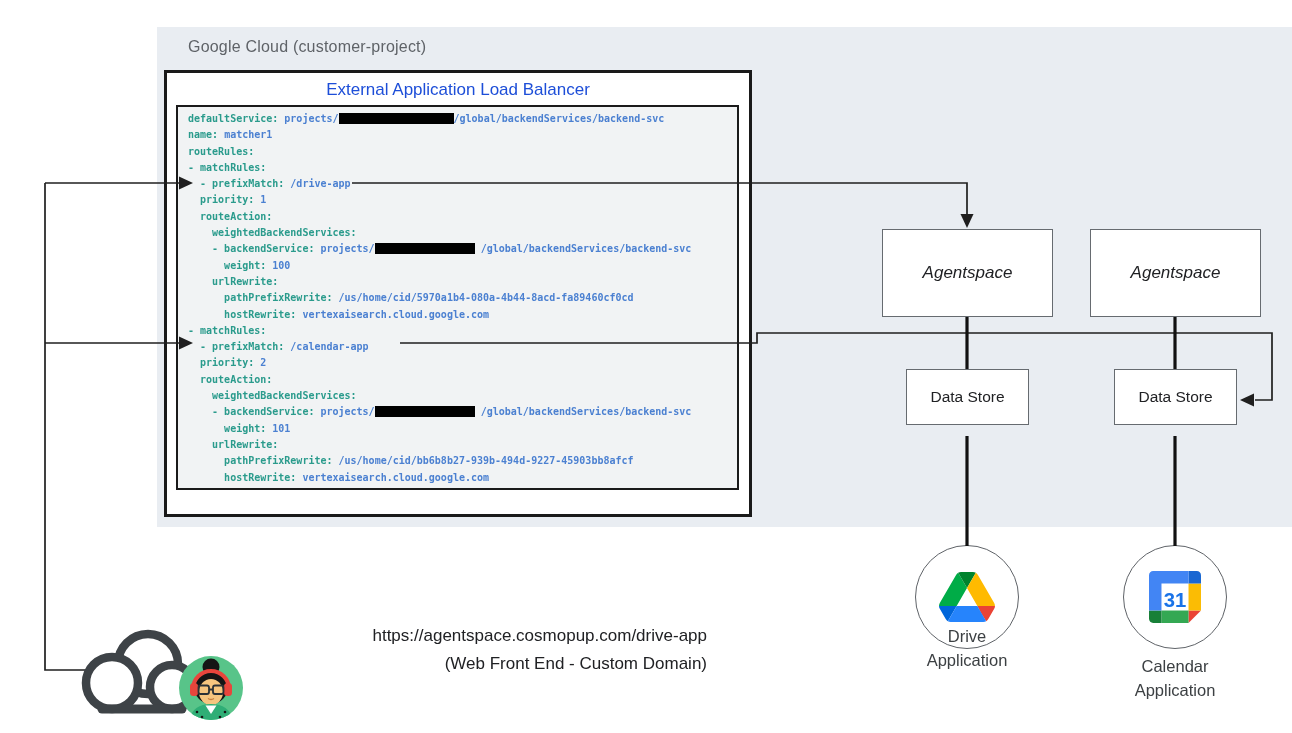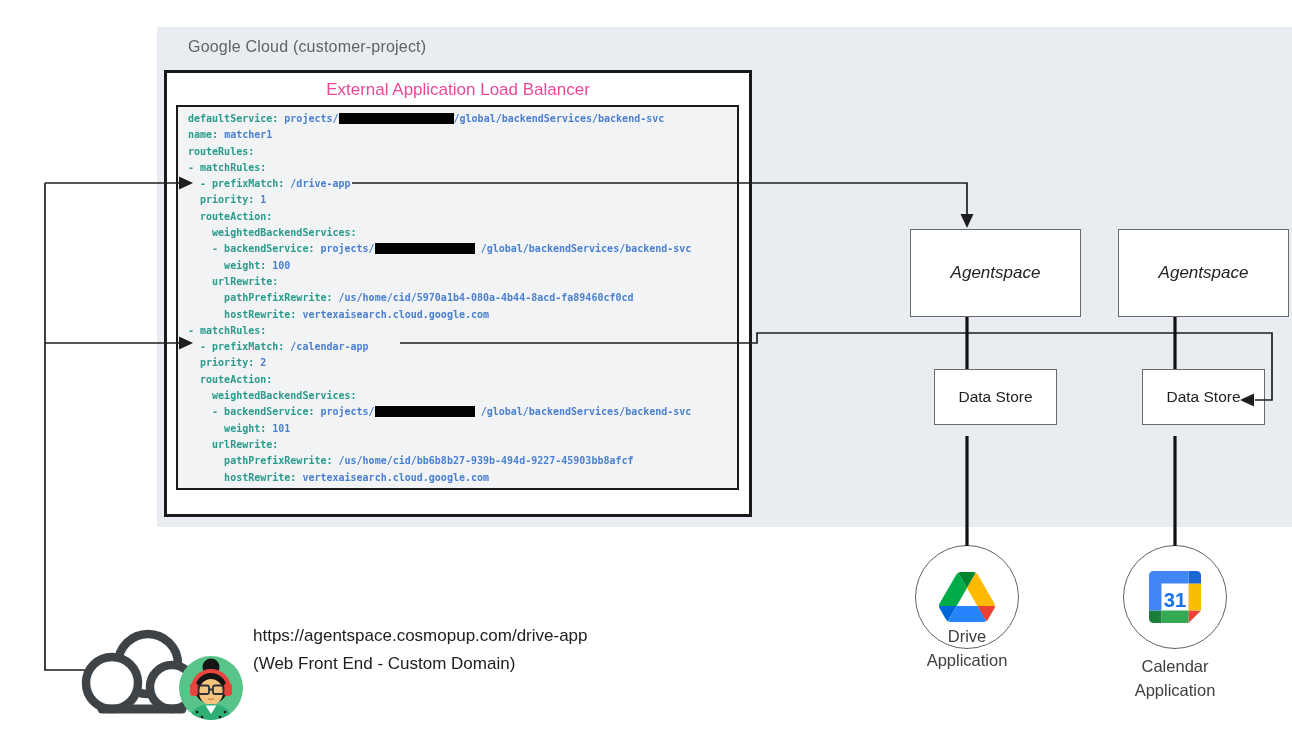--- a/index.html
+++ b/index.html
@@ -7,54 +7,54 @@
           font-family:"Liberation Sans",sans-serif;color:#202124;}
   .abs{position:absolute;}
 
   
   #gcp-panel{left:157px;top:27px;width:1135px;height:500px;background:#e9edf2;}
   #gcp-label{left:172px;top:38px;font-size:16px;color:#5f6368;letter-spacing:.2px;margin-left:16px;}
 
   
   #lb-box{left:164px;top:70px;width:588px;height:447px;background:#ffffff;
           border:3.5px solid #1a1a1a;box-sizing:border-box;}
-  #lb-title{width:100%;text-align:center;padding-top:7px;font-size:17px;color:#ec4899;}
+  #lb-title{width:100%;text-align:center;padding-top:7px;font-size:17px;color:#1d4ed8;}
 
   
   #code-box{left:176px;top:105px;width:563px;height:385px;background:#f1f3f4;
             border:2.5px solid #1a1a1a;box-sizing:border-box;
             font-family:"DejaVu Sans Mono","Liberation Mono",monospace;
             font-size:10px;line-height:16.3px;padding:4px 0 0 10px;overflow:hidden;font-weight:bold;}
   .code-line{white-space:pre;height:16.3px;}
   .ck{color:#2a9b8c;}
   .cv{color:#4b80d1;}
   .redact{display:inline-block;background:#000;height:11px;vertical-align:-2px;}
 
   
   .node-box{background:#ffffff;border:1.5px solid #666b70;box-sizing:border-box;
-            display:flex;align-items:center;justify-content:center;color:#202124;margin-left:28px;}
+            display:flex;align-items:center;justify-content:center;color:#202124;}
   .agentspace{width:171px;height:88px;font-size:17px;font-style:italic;}
   .datastore{width:123px;height:56px;font-size:15.5px;}
   #agentspace-1{left:882px;top:229px;}
   #agentspace-2{left:1090px;top:229px;}
   #datastore-1{left:906px;top:369px;}
   #datastore-2{left:1114px;top:369px;}
 
   
   .app-circle{width:104px;height:104px;border-radius:50%;background:#ffffff;
               border:1.6px solid #5f6368;box-sizing:border-box;
               display:flex;align-items:center;justify-content:center;}
   #app-circle-1{left:915px;top:545px;}
   #app-circle-2{left:1123px;top:545px;}
   .app-label{width:140px;text-align:center;font-size:16.5px;line-height:24px;color:#3c4043;}
   #app-label-1{left:897px;top:624px;}
   #app-label-2{left:1105px;top:654px;}
 
   
-  #frontend-text{left:253px;top:622px;width:440px;text-align:left;
+  #frontend-text{left:267px;top:622px;width:440px;text-align:right;
                  font-size:17px;line-height:27.5px;color:#202124;}
 
   
   #overlay{left:0;top:0;width:1292px;height:733px;pointer-events:none;z-index:5;}
 </style>
 </head>
 <body>
 
 <div id="canvas">
 

